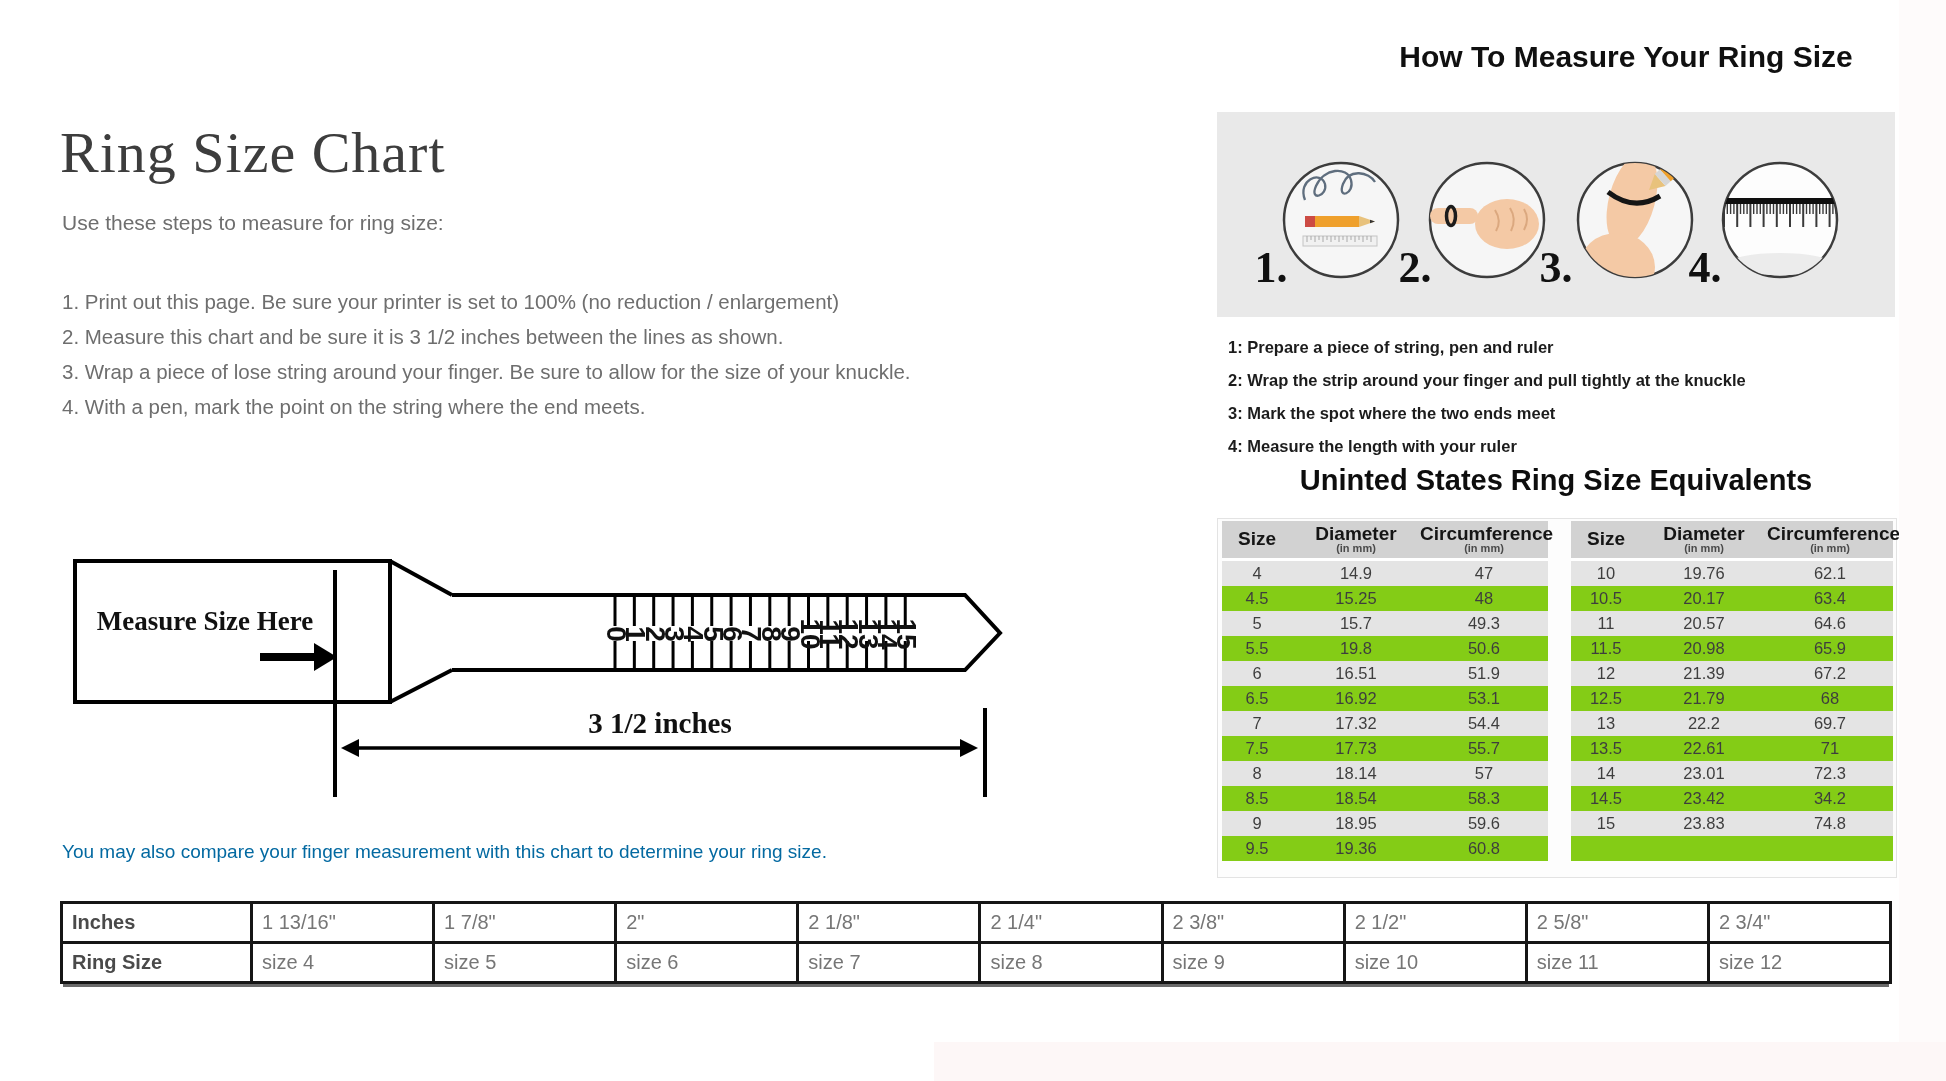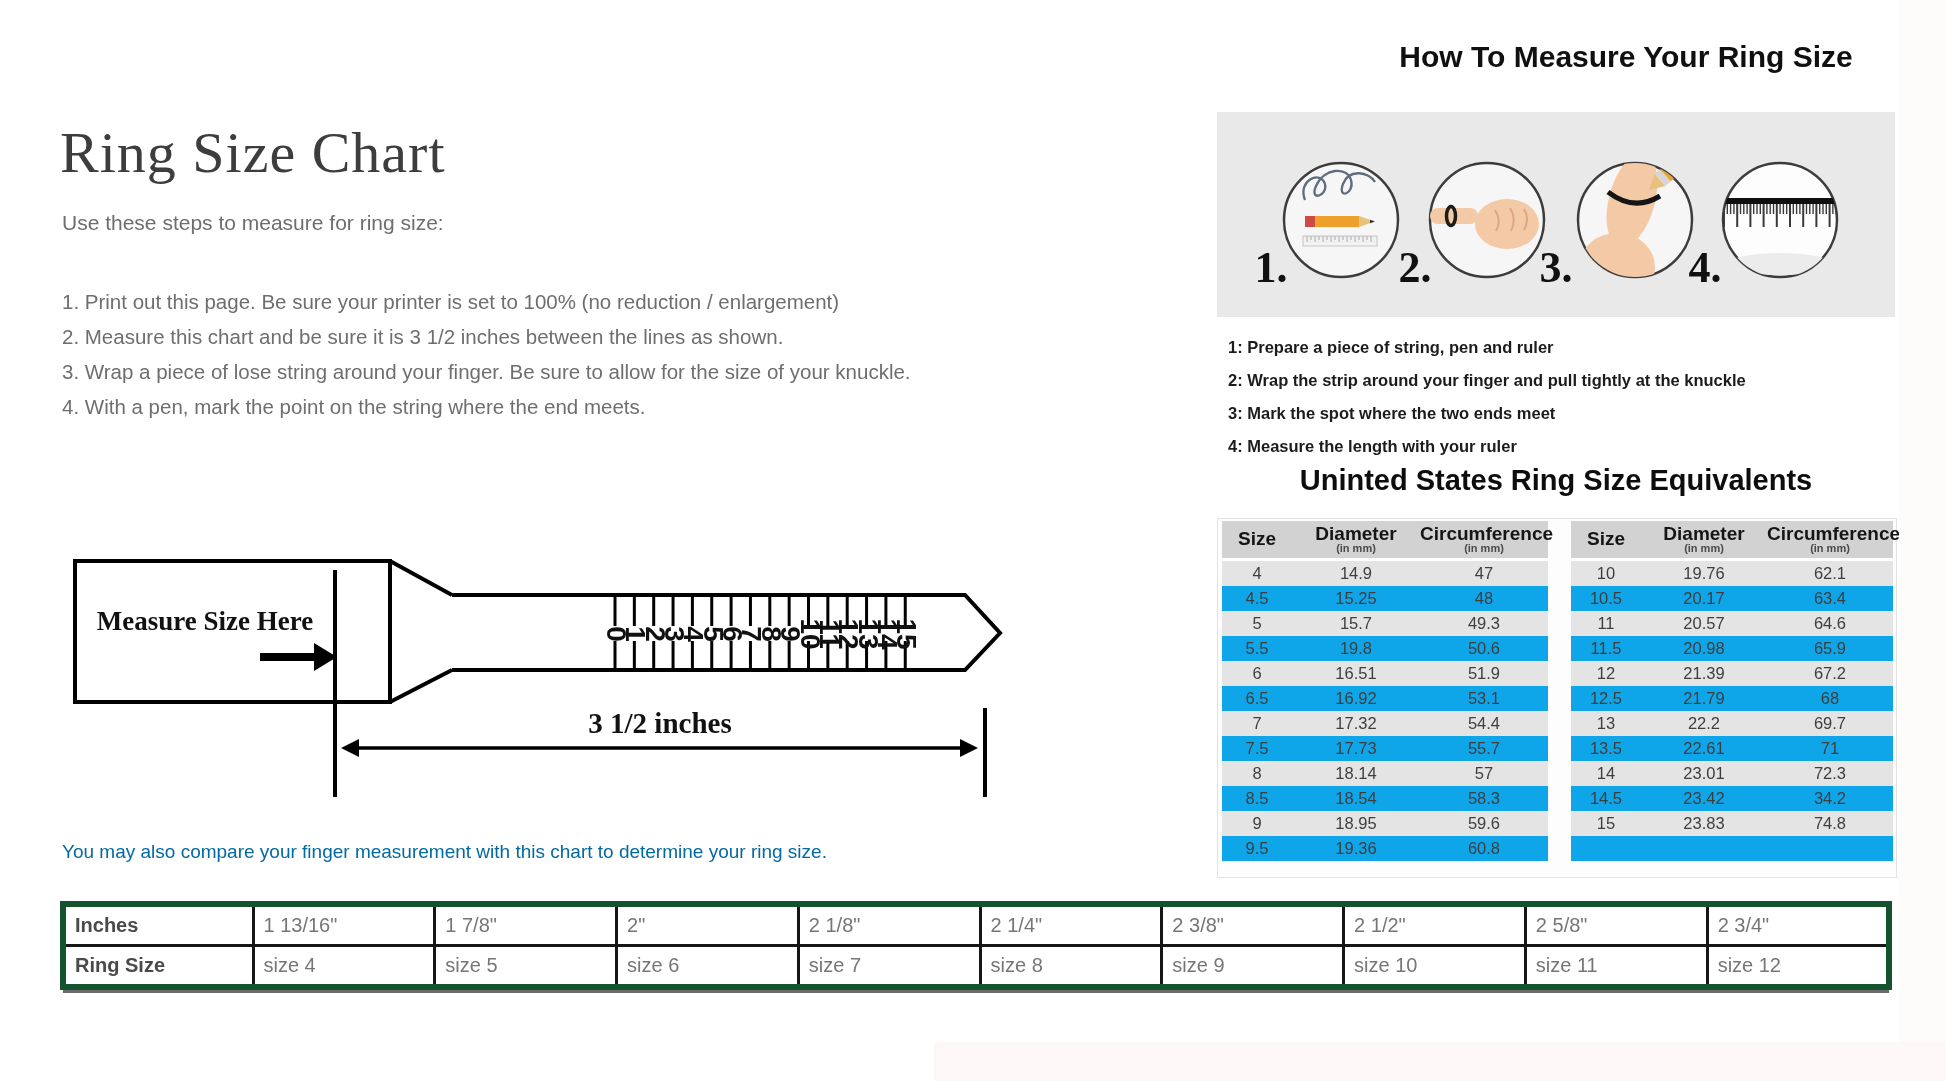--- a/index.html
+++ b/index.html
@@ -28,25 +28,25 @@
   
   #equiv-wrap{left:1217px;top:518px;width:678px;height:358px;background:#fdfdfd;border:1px solid #e3e3e3;}
   table.equiv{position:absolute;top:2px;border-collapse:collapse;table-layout:fixed;}
   #equiv-left{left:4px;width:326px;}
   #equiv-right{left:353px;width:322px;}
   table.equiv thead th{background:#d2d2d2;border-bottom:3px solid #fff;padding:3px 0 5px;
                        font-size:19px;color:#151515;line-height:19px;}
   table.equiv .hsub{font-size:11px;font-weight:700;color:#4a4a4a;line-height:10px;}
   table.equiv tbody td{height:25px;text-align:center;font-size:16.5px;color:#3e3e3e;padding:0;}
   table.equiv tr.g{background:#e4e4e4;}
-  table.equiv tr.w{background:#0ea5e9;}
+  table.equiv tr.w{background:#84cc16;}
 
   
   #conv-table{position:absolute;left:60px;top:901px;width:1832px;border-collapse:collapse;
-              table-layout:fixed;border:6px solid #14532d;box-shadow:0 6px 0 -3px #6a6a6a;background:#fff;}
+              table-layout:fixed;border:3px solid #14532d;box-shadow:0 6px 0 -3px #6a6a6a;background:#fff;}
   #conv-table td{border:3px solid #161616;height:37px;font-size:20px;padding:0 0 0 9px;vertical-align:middle;}
   #conv-table td.lbl{font-weight:700;color:#4a4a4a;}
   #conv-table td.val{color:#767676;}
 
   
   #tint-right{left:1899px;top:0;width:47px;height:1081px;background:#fefbfb;}
   #tint-bottom{left:934px;top:1042px;width:1012px;height:39px;background:#fdf7f7;}
 </style>
 </head>
 <body>

